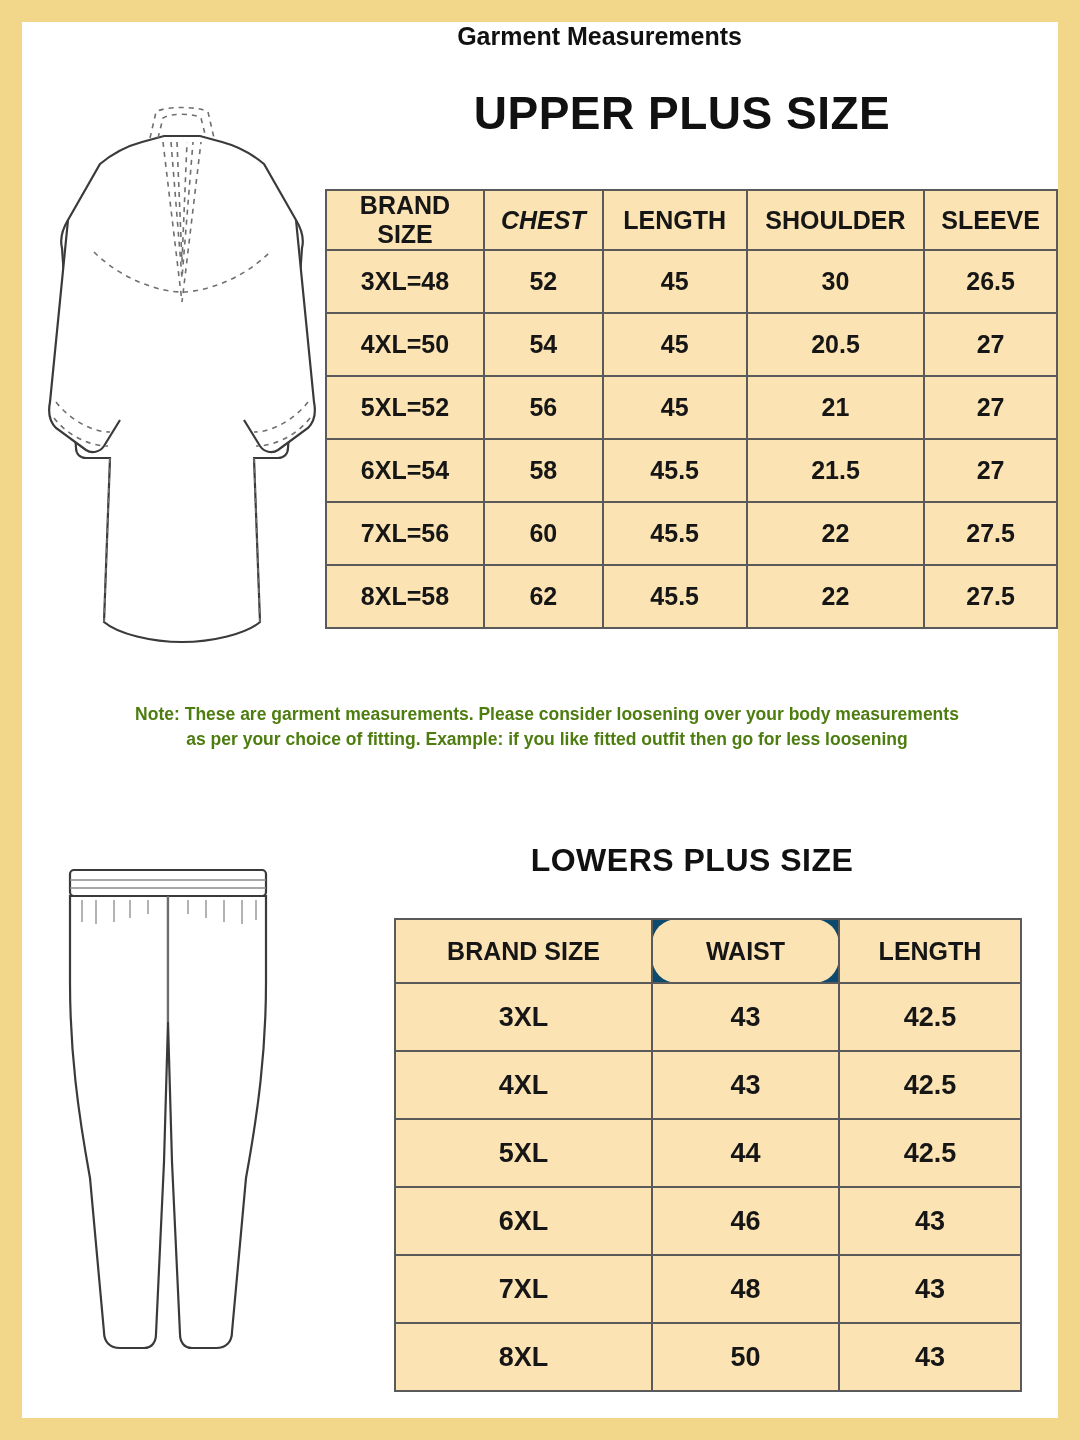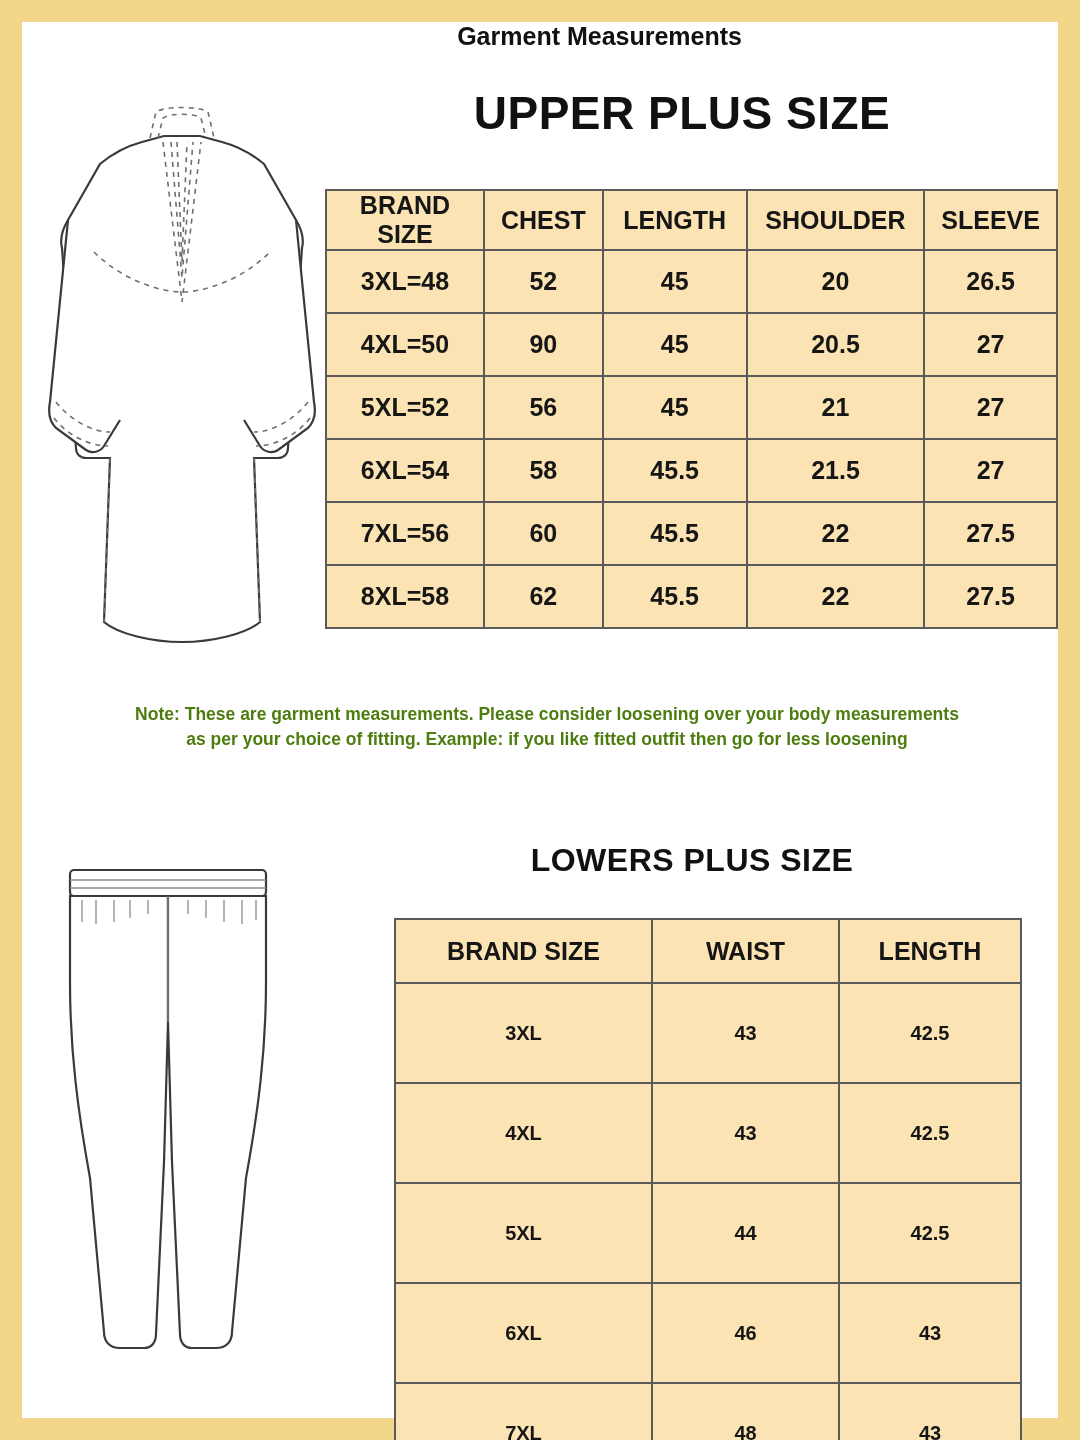--- a/index.html
+++ b/index.html
@@ -76,21 +76,21 @@
     font-size: 25px;
     height: 56px;
     padding: 0 10px;
   }
   #upper-table td {
     font-size: 25px;
     height: 61px;
     padding: 0 10px;
   }
   #upper-table .c-brand { width: 179px; }
-  #upper-table .c-chest { width: 108px; }
+  #upper-table .c-chest { width: 108px; font-style: italic; }
   #upper-table .c-length { width: 140px; }
   #upper-table .c-shoulder { width: 170px; }
   #upper-table .c-sleeve { width: 122px; }
 
   .note {
     position: absolute;
     left: 60px;
     top: 680px;
     width: 930px;
     text-align: center;
@@ -110,26 +110,26 @@
   #lower-table {
     left: 372px;
     top: 896px;
   }
   #lower-table th {
     font-size: 25px;
     height: 62px;
     padding: 0 10px;
   }
   #lower-table td {
-    font-size: 20px;
+    font-size: 27px;
     height: 66px;
-    padding: 16px 10px;
+    padding: 0 10px;
   }
   #lower-table .c-brand { width: 235px; }
-  #lower-table .c-waist { width: 165px; }
+  #lower-table .c-waist { width: 165px; border-radius: 25px; }
   #lower-table .c-length { width: 160px; }
 
   
   .kurta-art {
     position: absolute;
     left: 10px;
     top: 80px;
     width: 300px;
     height: 560px;
   }
@@ -196,26 +196,26 @@
           <th class="c-length">LENGTH</th>
           <th class="c-shoulder">SHOULDER</th>
           <th class="c-sleeve">SLEEVE</th>
         </tr>
       </thead>
       <tbody>
         <tr>
           <td>3XL=48</td>
           <td>52</td>
           <td>45</td>
-          <td>20</td>
+          <td>30</td>
           <td>26.5</td>
         </tr>
         <tr>
           <td>4XL=50</td>
-          <td>90</td>
+          <td>54</td>
           <td>45</td>
           <td>20.5</td>
           <td>27</td>
         </tr>
         <tr>
           <td>5XL=52</td>
           <td>56</td>
           <td>45</td>
           <td>21</td>
           <td>27</td>

